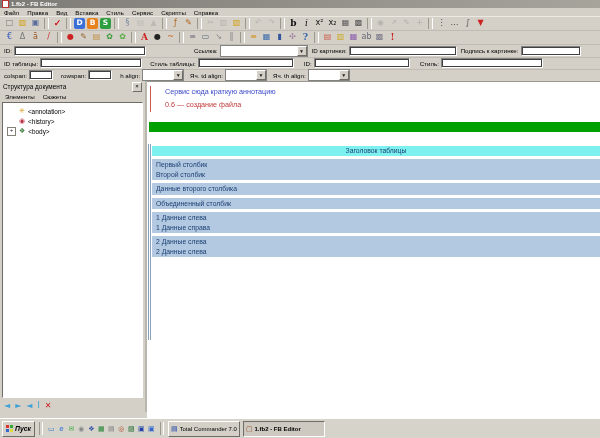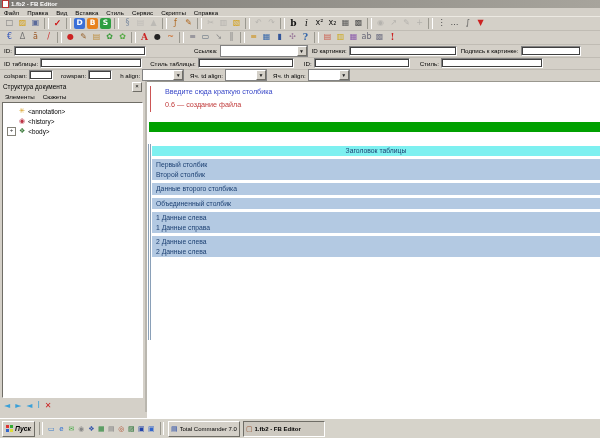--- a/index.html
+++ b/index.html
@@ -275,21 +275,21 @@
         <span class="navi" style="color: rgb(58, 160, 216);">◄</span>
         <span class="navi" style="color: rgb(58, 160, 216);">Ι</span>
         <span class="navi" style="color: rgb(204, 34, 34);">✕</span>
       </div>
   </div>
 
   <div class="editor">
     <span class="mk mk-red"></span>
     <span class="mk mk-a"></span>
     <span class="mk mk-b"></span>
-    <div class="hint">Введите сюда краткую столбика</div>
+    <div class="hint">Сервис сюда краткую аннотацию</div>
     <div class="version">0.6 — создание файла</div>
     <div class="greenbar"></div>
     <div class="thead">Заголовок таблицы</div>
     <div class="trows">
 
         <div class="trow">
           <span class="tline">Первый столбик</span>
           <span class="tline">Второй столбик</span>
         </div>
 

